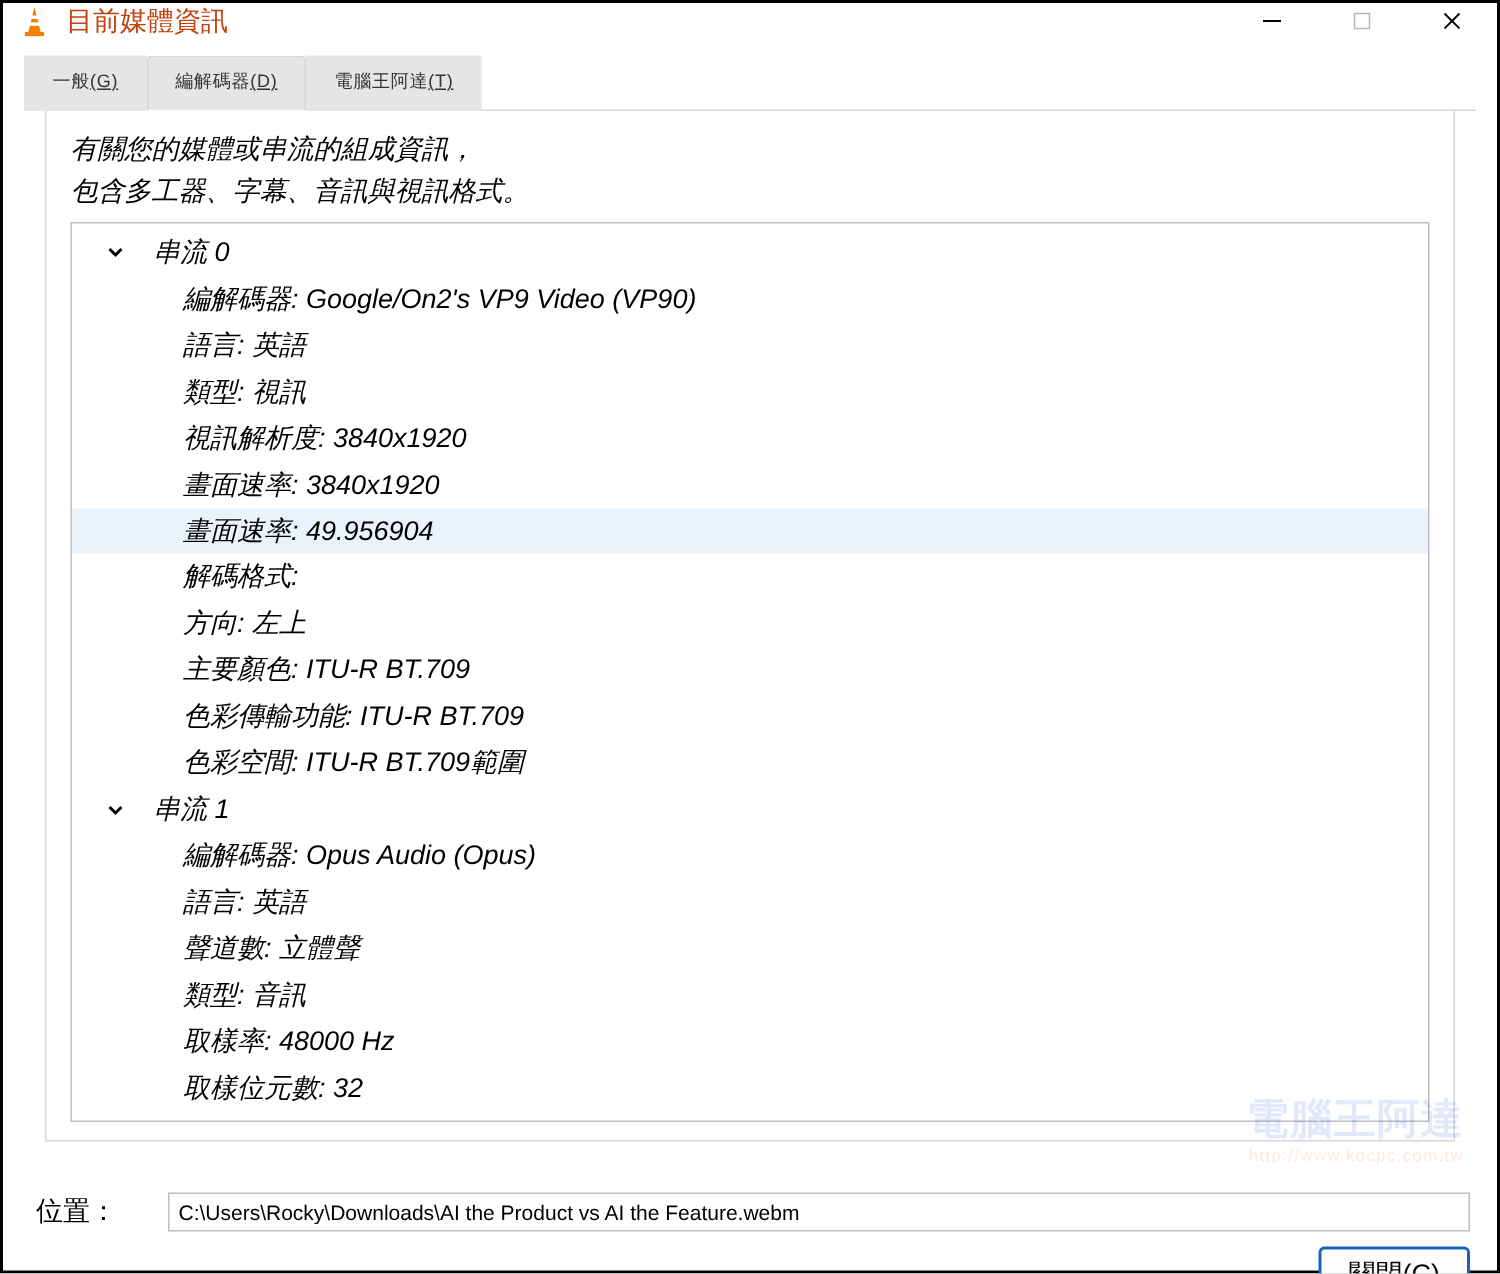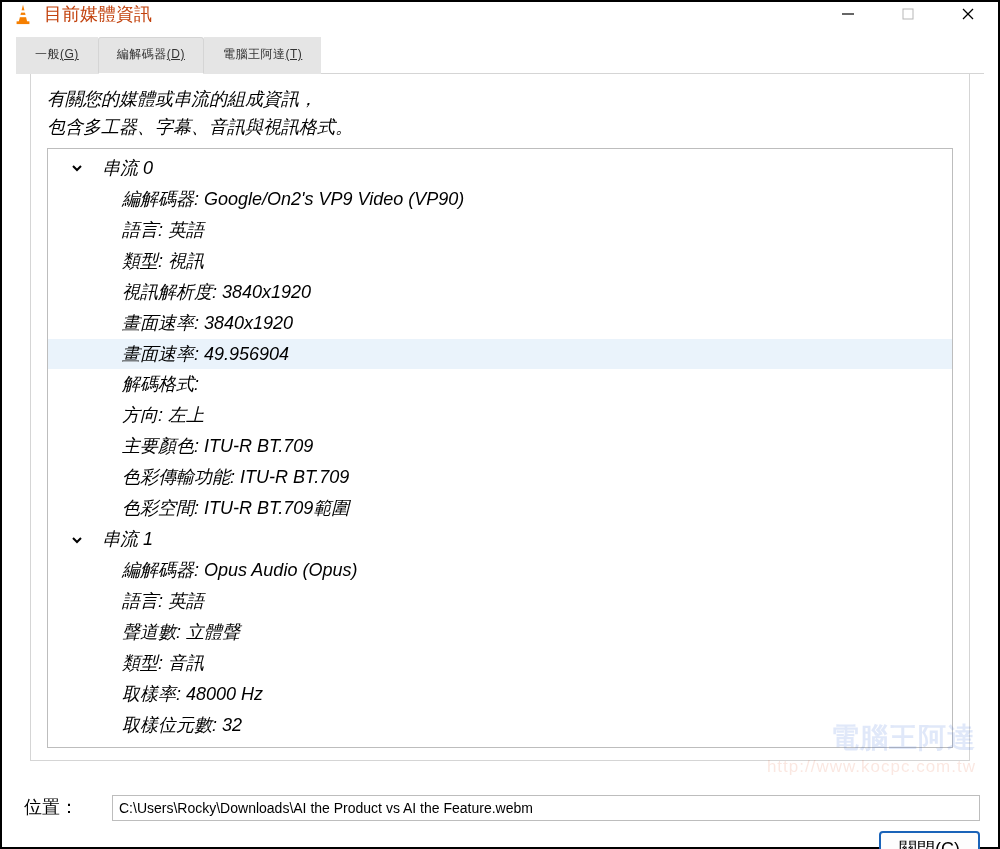--- a/index.html
+++ b/index.html
@@ -165,21 +165,21 @@
     pointer-events: none;
     font-size: 28px;
     font-weight: 700;
     color: #2e63d6;
     letter-spacing: 1px;
     display: flex;
     flex-direction: column;
     align-items: flex-end;
   }
   .watermark .sub {
-    font-size: 17px;
+    font-size: 11px;
     color: #e05b30;
     font-weight: 400;
   }
 </style>
 </head>
 <body>
 
 <div class="window">
 
   <div class="titlebar">

